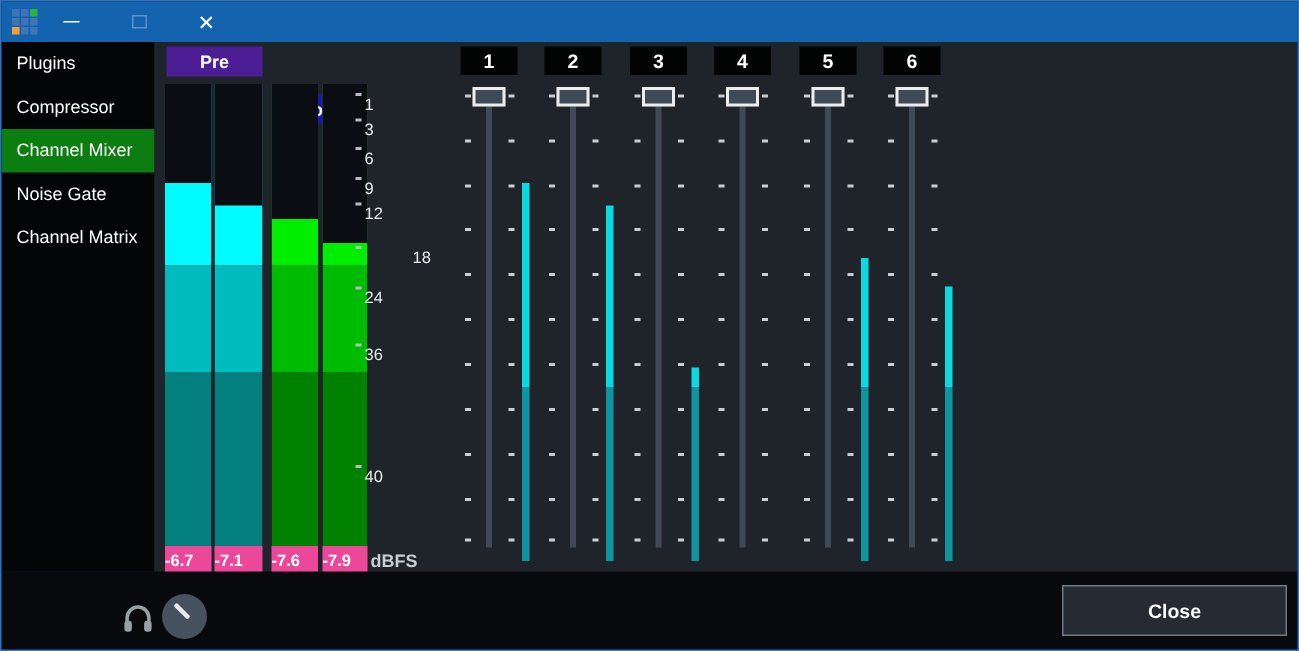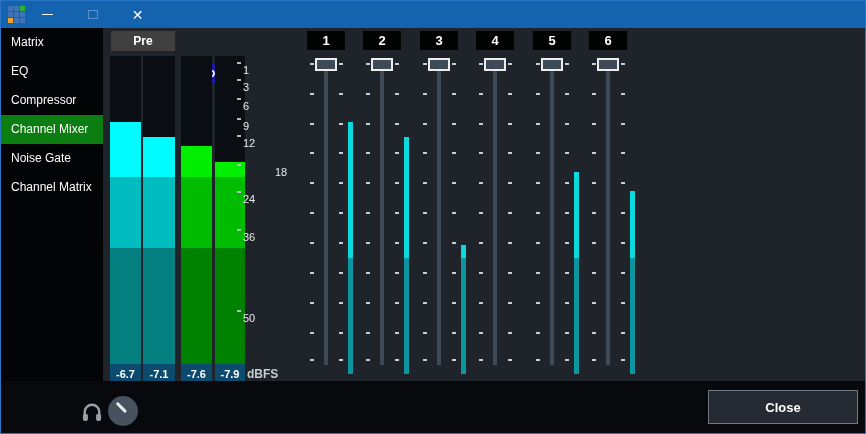--- a/index.html
+++ b/index.html
@@ -32,22 +32,22 @@
           background:#1F242A; }
   .footer { position:absolute; left:0; right:0; bottom:0; height:52px;
             background:#08090C; }
 
   
   .hdr { position:absolute; top:3px; width:64px; height:20px; color:#fff;
          font-weight:bold; font-size:12px; text-align:center; line-height:20px; }
   .hdr.pre  { left:8px; }
   .hdr.post { left:78px; }
   .well { position:absolute; top:28px; height:311px; background:#0A0D11; overflow:hidden; }
-  .valbox { position:absolute; top:336px; height:20px; background:#0c4a6e; color:#fff;
-            font-weight:bold; font-size:11px; text-align:center; line-height:20px; }
+  .valbox { position:absolute; top:336px; height:20px; background:#ec4899; color:#fff;
+            font-weight:bold; font-size:11px; line-height:20px; }
   .dbfs { position:absolute; left:144px; top:336px; height:20px; line-height:20px;
           color:#C8CDD2; font-weight:bold; font-size:12px; }
   .scale-tick { position:absolute; left:134px; width:4px; height:2px; background:#B6BBC0; }
   .scale-label { position:absolute; left:140px; color:#E8EAEC; font-size:11px; line-height:12px; }
 
   
   .ch-header { position:absolute; top:3px; width:38px; height:19px; background:#020303;
                color:#fff; font-weight:bold; font-size:13px; text-align:center;
                line-height:19px; }
   .ch-track { position:absolute; top:36px; height:301px; width:4px; background:#3E4A55; }
@@ -91,30 +91,29 @@
       <div class="win-btn">
           <span class="max-glyph"></span>
         </div>
       <div class="win-btn">
           <span class="close-glyph">✕</span>
         </div>
     </div>
   </div>
 
   <div class="sidebar" id="sidebar">
-      <div class="side-item">Matrix</div>
-      <div class="side-item">EQ</div>
+      <div class="side-item">Plugins</div>
       <div class="side-item">Compressor</div>
       <div class="side-item" style="background: rgb(12, 125, 16);">Channel Mixer</div>
       <div class="side-item">Noise Gate</div>
       <div class="side-item">Channel Matrix</div>
     </div>
 
   <div class="main" id="main">
-    <div class="hdr pre" style="background: #404040;">Pre</div>
+    <div class="hdr pre" style="background: #4c1d95;">Pre</div>
     <div class="hdr post" style="background: rgb(27, 24, 168); margin-top: 32px;">Post</div>
     <div class="dbfs">dBFS</div>
   <div class="well" style="left: 7px; width: 31px;">
         <div style="position: absolute; left: 0px; right: 0px; top: 0px; height: 121px; background: rgb(0, 251, 255);"></div>
         <div style="position: absolute; left: 0px; right: 0px; top: 121px; height: 71px; background: rgb(0, 188, 190);"></div>
         <div style="position: absolute; left: 0px; right: 0px; top: 192px; height: 119px; background: rgb(3, 127, 128);"></div>
         <div style="position: absolute; left: 0px; right: 0px; top: 0px; height: 66px; background: rgb(10, 13, 17);"></div>
       </div>
       <div class="valbox" style="left: 7px; width: 31px;">-6.7</div>
       <div class="well" style="left: 40px; width: 32px;">
@@ -148,21 +147,21 @@
       <div class="scale-label" style="top: 92px;">9</div>
       <div class="scale-tick" style="top: 107px;"></div>
       <div class="scale-label" style="top: 109px;">12</div>
       <div class="scale-tick" style="top: 136px;"></div>
       <div class="scale-label" style="top: 138px; margin-left: 32px;">18</div>
       <div class="scale-tick" style="top: 163px;"></div>
       <div class="scale-label" style="top: 165px;">24</div>
       <div class="scale-tick" style="top: 201px;"></div>
       <div class="scale-label" style="top: 203px;">36</div>
       <div class="scale-tick" style="top: 282px;"></div>
-      <div class="scale-label" style="top: 284px;">50</div>
+      <div class="scale-label" style="top: 284px;">40</div>
       <div class="ch-header" style="left: 204px;">1</div>
       <div class="ch-tick" style="left: 207px; top: 35px;"></div>
       <div class="ch-tick" style="left: 236px; top: 35px;"></div>
       <div class="ch-tick" style="left: 207px; top: 65px;"></div>
       <div class="ch-tick" style="left: 236px; top: 65px;"></div>
       <div class="ch-tick" style="left: 207px; top: 95px;"></div>
       <div class="ch-tick" style="left: 236px; top: 95px;"></div>
       <div class="ch-tick" style="left: 207px; top: 124px;"></div>
       <div class="ch-tick" style="left: 236px; top: 124px;"></div>
       <div class="ch-tick" style="left: 207px; top: 154px;"></div>

